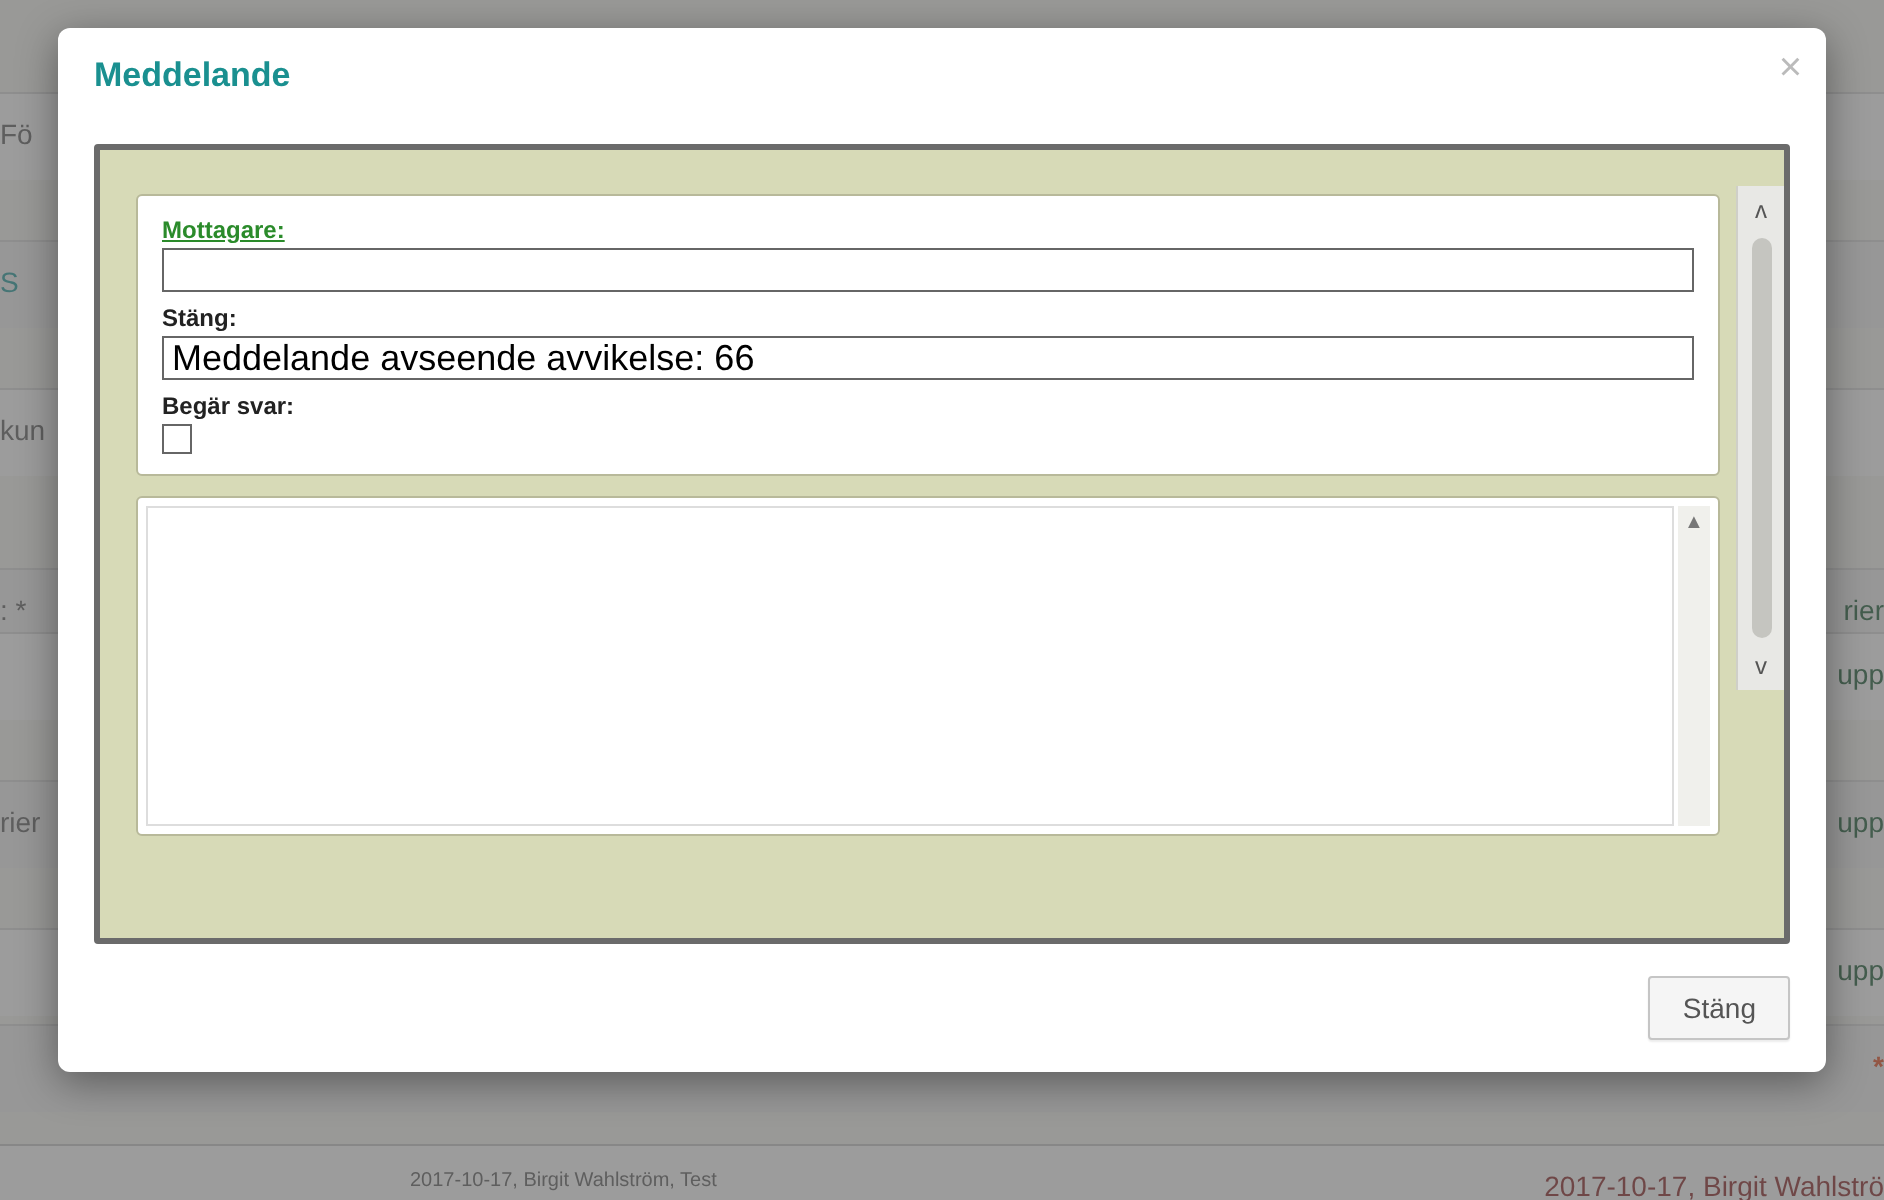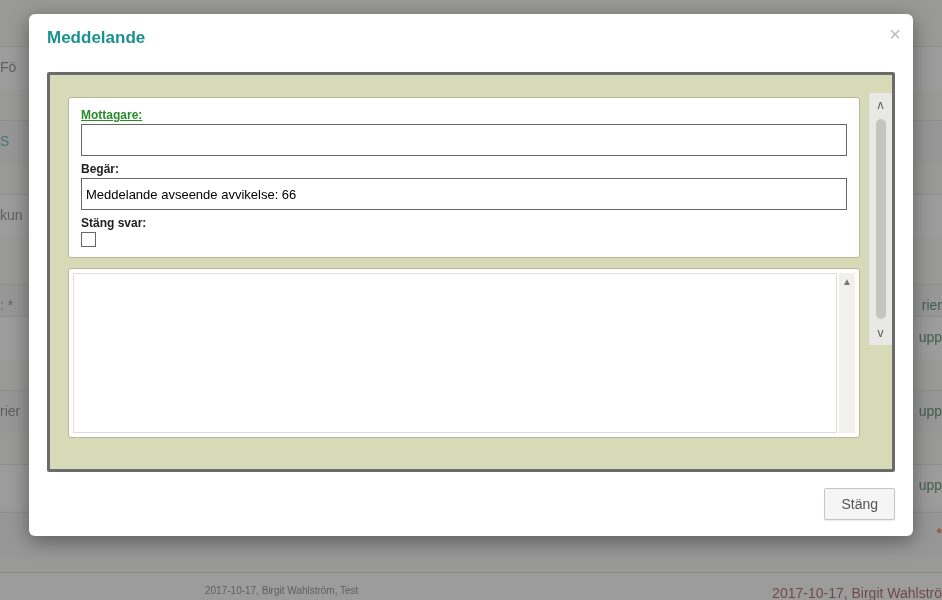--- a/index.html
+++ b/index.html
@@ -110,22 +110,22 @@
     }
     .field-label.link {
       color: #2b8b2b;
       text-decoration: underline;
       cursor: pointer;
     }
     .field-input {
       width: 100%;
       border: 1px solid #666;
       padding: 2px 4px;
-      font-size: 13px;
-      height: 32px;
+      font-size: 18px;
+      height: 22px;
       margin-bottom: 6px;
     }
     .checkbox {
       width: 15px;
       height: 15px;
       border: 1px solid #666;
       background: #fff;
       cursor: pointer;
     }
     .editor-panel {
@@ -250,23 +250,23 @@
     <span class="modal-title">Meddelande</span>
     <span class="modal-close">×</span>
   </div>
   <div class="modal-body">
     <div class="outer-frame">
       <div class="inner-wrap">
         <div class="panel-stack">
           <div class="white-panel">
             <label class="field-label link">Mottagare:</label>
             <input class="field-input" type="text" value="" style="">
-            <label class="field-label">Begär:</label>
+            <label class="field-label">Stäng:</label>
             <input class="field-input" type="text" value="Meddelande avseende avvikelse: 66" style="">
-            <label class="field-label">Stäng svar:</label>
+            <label class="field-label">Begär svar:</label>
             <div class="checkbox"></div>
           </div>
           <div class="editor-panel">
             <div class="editor-inner"></div>
             <div class="editor-scroll">
               <div class="editor-scroll-arrow">▲</div>
             </div>
           </div>
         </div>
         <div class="outer-scroll">

